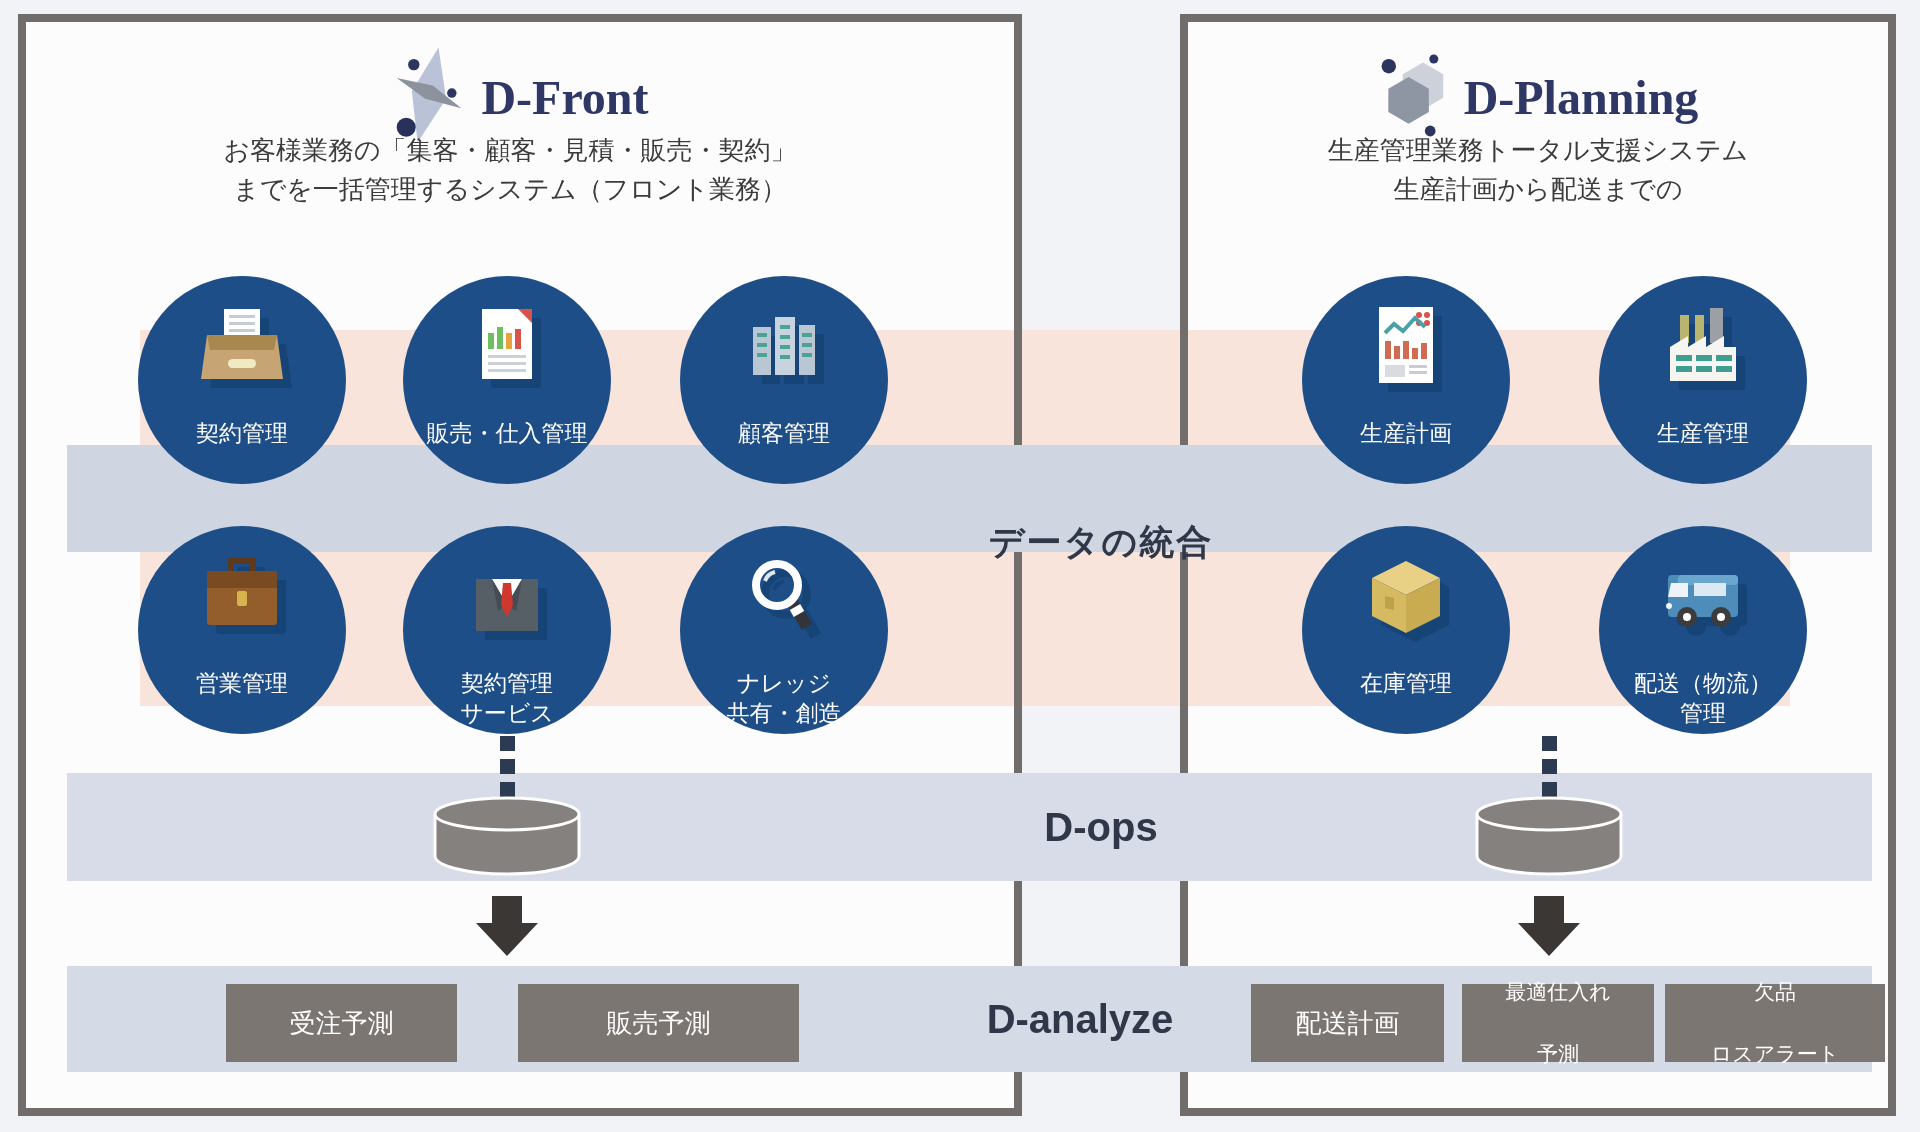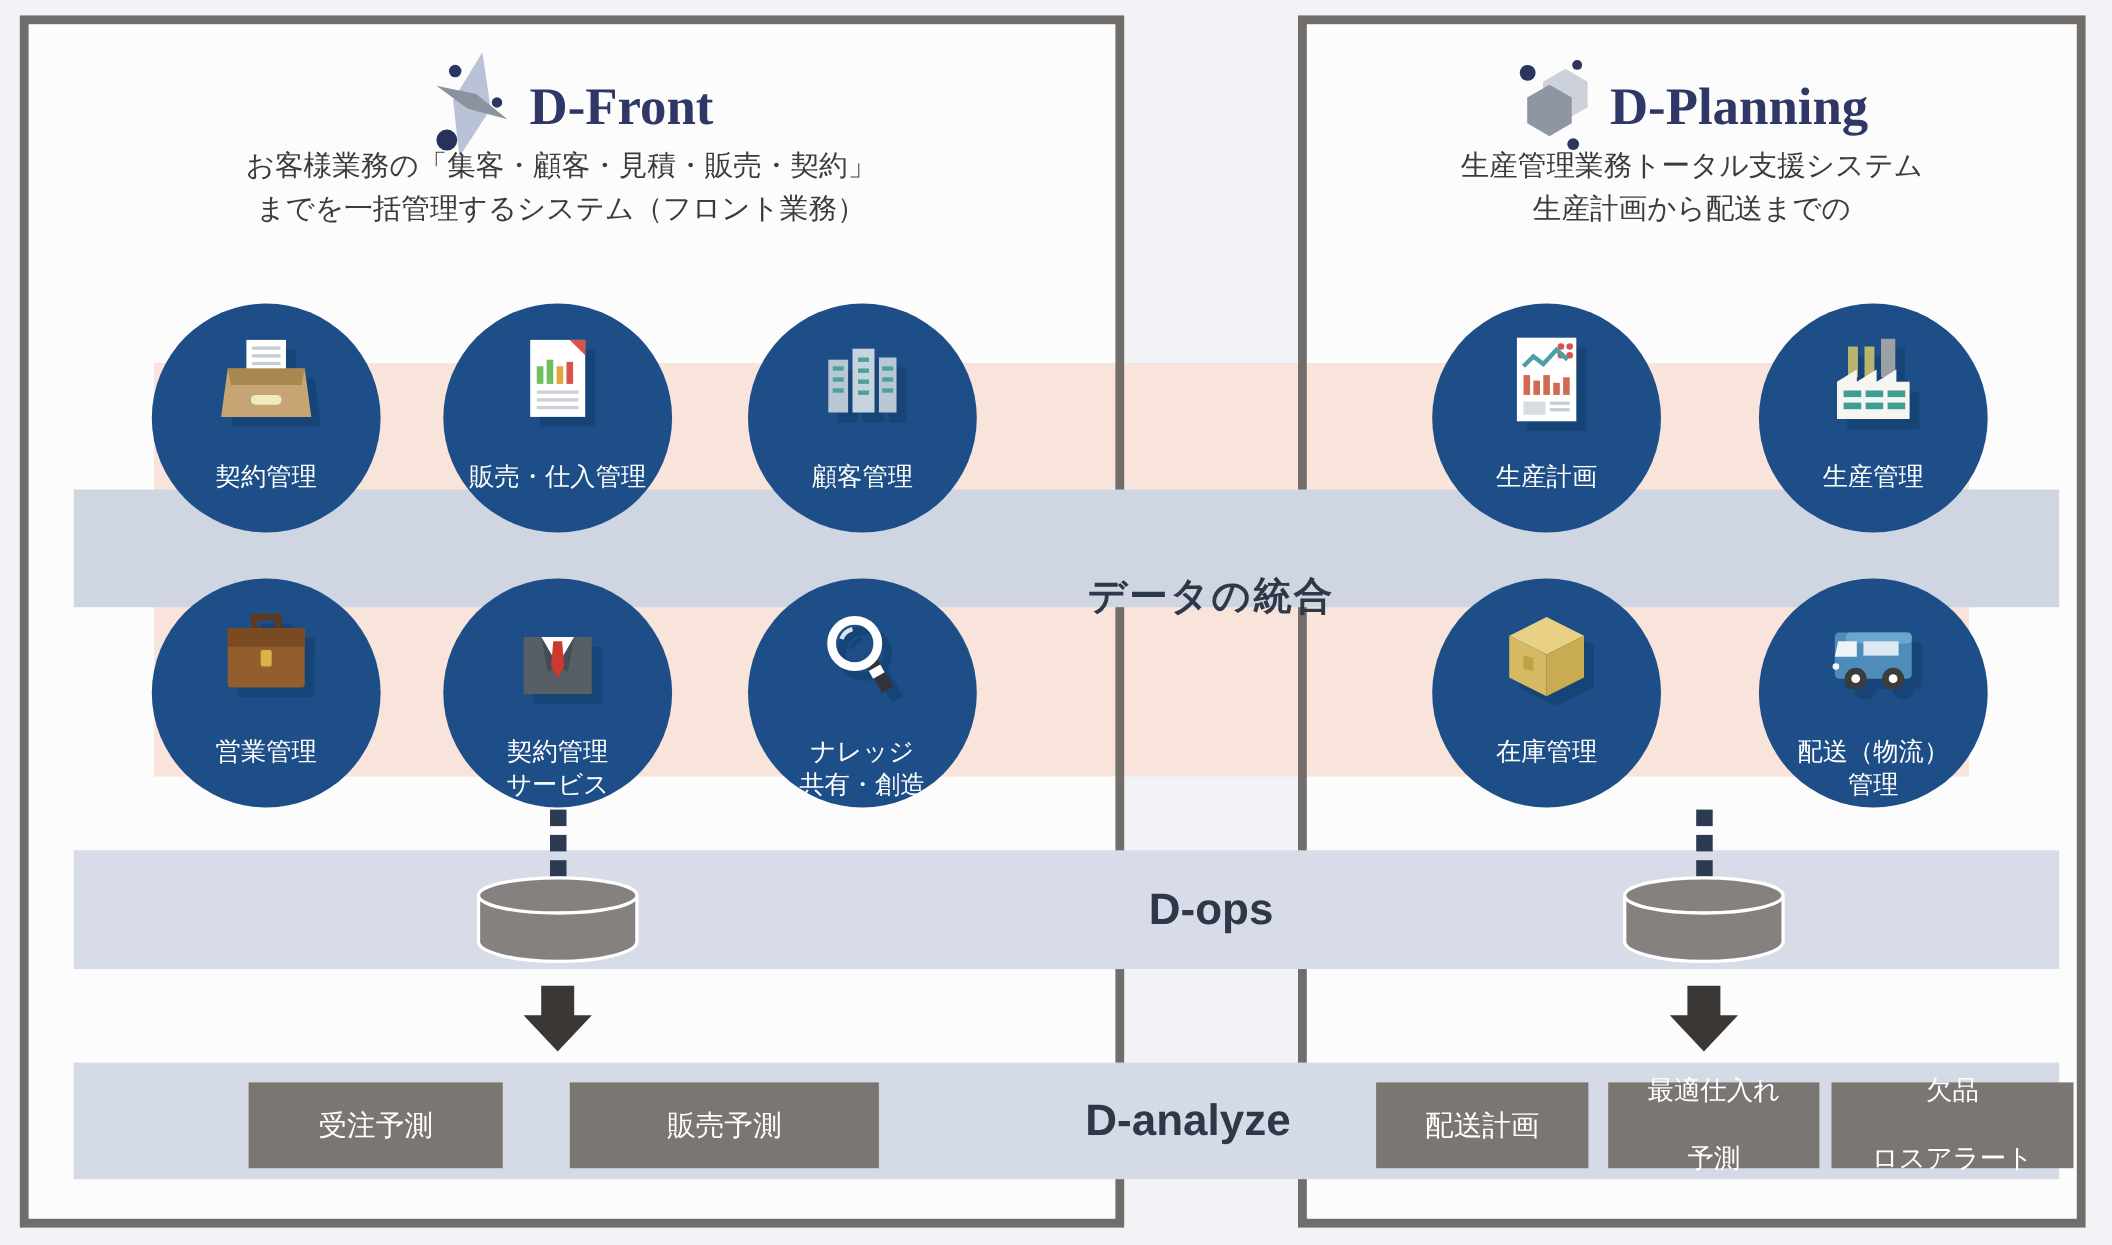--- a/index.html
+++ b/index.html
@@ -37,21 +37,21 @@
   .circle-label span{display:block;}
   
   .dash{position:absolute;width:15px;height:15px;background:#2c3a52;z-index:5;}
   
   .cyl{position:absolute;z-index:6;}
   .arrow{position:absolute;z-index:6;}
   
   .abtn{position:absolute;top:984px;height:78px;background:#7b7672;z-index:6;
     display:flex;flex-direction:column;align-items:center;justify-content:center;
     color:#fff;font-size:26px;line-height:32px;text-align:center;}
-  .abtn.small{font-size:24px;line-height:30px;gap:32px;}
+  .abtn.small{font-size:21px;line-height:30px;gap:32px;}
   .abtn span{display:block;}
 </style>
 </head>
 <body>
 
 <div class="box-fill" style="left:18px;top:14px;width:1004px;height:1102px;"></div>
 <div class="box-fill" style="left:1180px;top:14px;width:716px;height:1102px;"></div>
 
 <div class="pink-band"></div>
 

